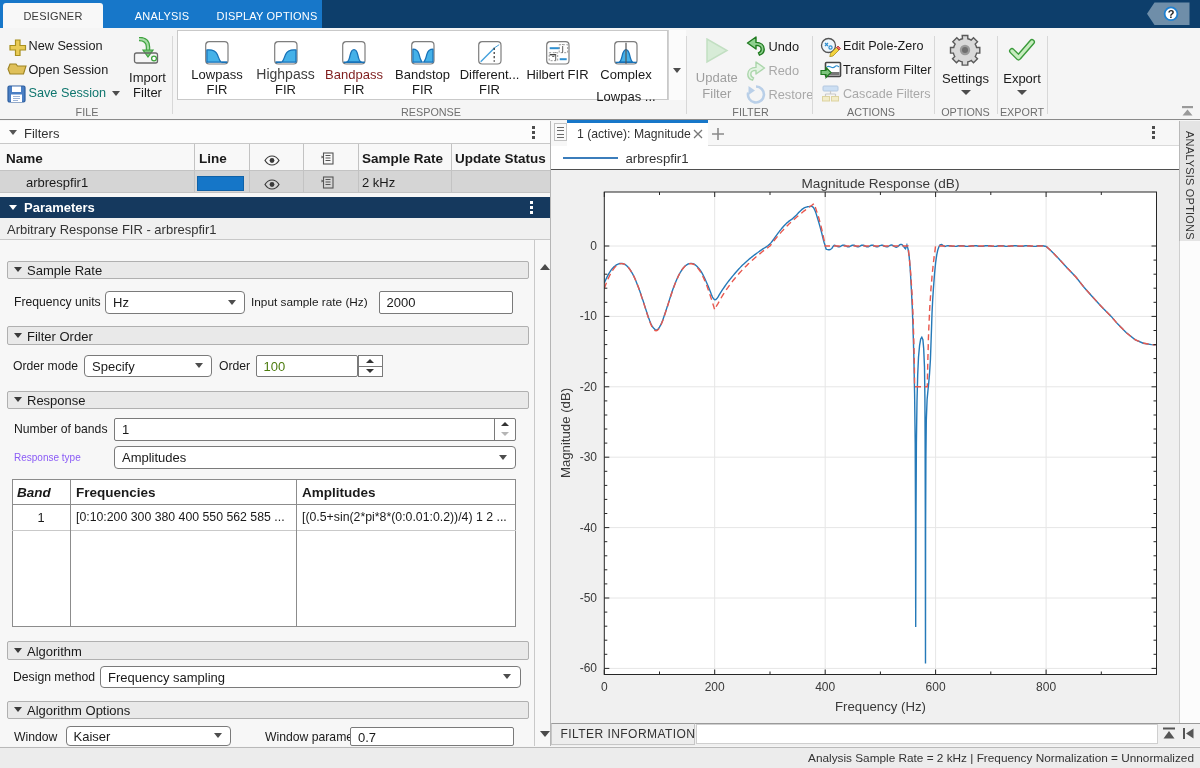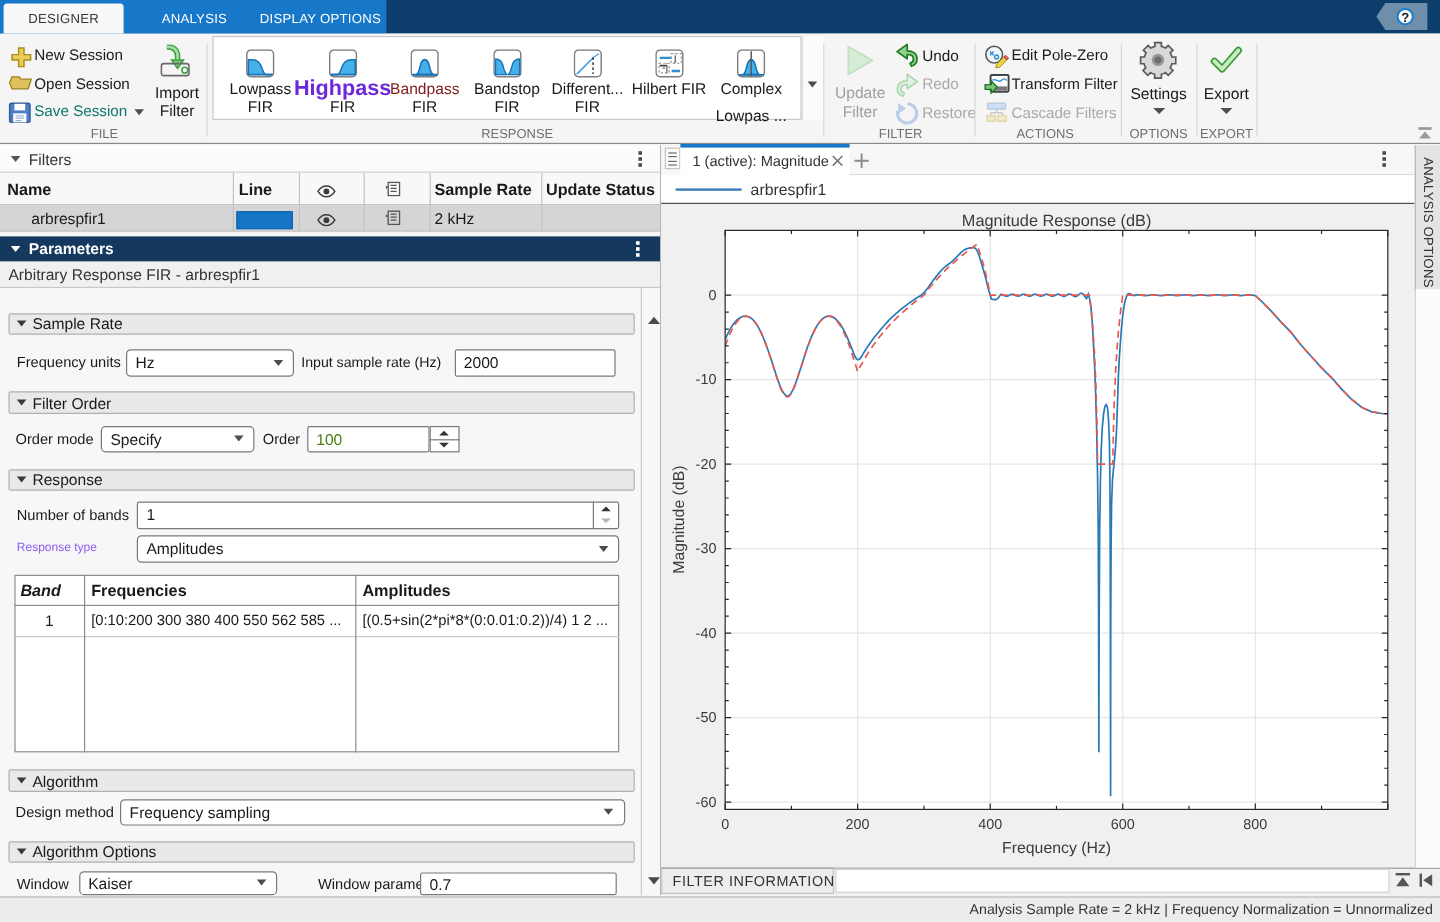--- a/index.html
+++ b/index.html
@@ -48,21 +48,21 @@
   </svg>
 <div style="position:absolute;left:217px;top:73.5px;transform:translate(-50%,-50%);font-size:13px;color:#1a1a1a;font-weight:normal;white-space:nowrap;">Lowpass</div>
 <div style="position:absolute;left:217px;top:88.5px;transform:translate(-50%,-50%);font-size:13px;color:#1a1a1a;font-weight:normal;white-space:nowrap;">FIR</div>
 <svg width="24" height="24" style="position:absolute;left:273.5px;top:40.5px">
     <rect x="0.7" y="0.7" width="22.3" height="22.3" rx="3.5" fill="#fff" stroke="#7e7e7e" stroke-width="1.2"></rect>
     <g transform="translate(0.7,0.7)">
       <path d="M21.3 8.2c-5.5-.5-8.5.3-10.3 4.3-1.5 3.4-2 6.5-4 8h14.3z" fill="#45b1e8" stroke="#1872b8" stroke-width="1.3" stroke-linejoin="round"></path>
       <path d="M1 20.5h6" stroke="#1872b8" stroke-width="1.8"></path>
     </g>
   </svg>
-<div style="position:absolute;left:285.5px;top:73.5px;transform:translate(-50%,-50%);font-size:18px;color:#6d28d9;font-weight:bold;white-space:nowrap;">Highpass</div>
+<div style="position:absolute;left:285.5px;top:73.5px;transform:translate(-50%,-50%);font-size:14px;color:#404040;font-weight:normal;white-space:nowrap;">Highpass</div>
 <div style="position:absolute;left:285.5px;top:88.5px;transform:translate(-50%,-50%);font-size:13px;color:#1a1a1a;font-weight:normal;white-space:nowrap;">FIR</div>
 <svg width="24" height="24" style="position:absolute;left:342px;top:40.5px">
     <rect x="0.7" y="0.7" width="22.3" height="22.3" rx="3.5" fill="#fff" stroke="#7e7e7e" stroke-width="1.2"></rect>
     <g transform="translate(0.7,0.7)">
       <path d="M4 20.5c2.2-.8 2.8-3.8 3.4-6.8.7-3.2 1.8-5.7 3.9-5.7s3.2 2.5 3.9 5.7c.6 3 1.2 6 3.4 6.8z" fill="#45b1e8" stroke="#1872b8" stroke-width="1.3" stroke-linejoin="round"></path>
       <path d="M1 20.6h21" stroke="#1872b8" stroke-width="1.6"></path>
     </g>
   </svg>
 <div style="position:absolute;left:354px;top:73.5px;transform:translate(-50%,-50%);font-size:13px;color:#7f1d1d;font-weight:normal;white-space:nowrap;">Bandpass</div>
 <div style="position:absolute;left:354px;top:88.5px;transform:translate(-50%,-50%);font-size:13px;color:#1a1a1a;font-weight:normal;white-space:nowrap;">FIR</div>

